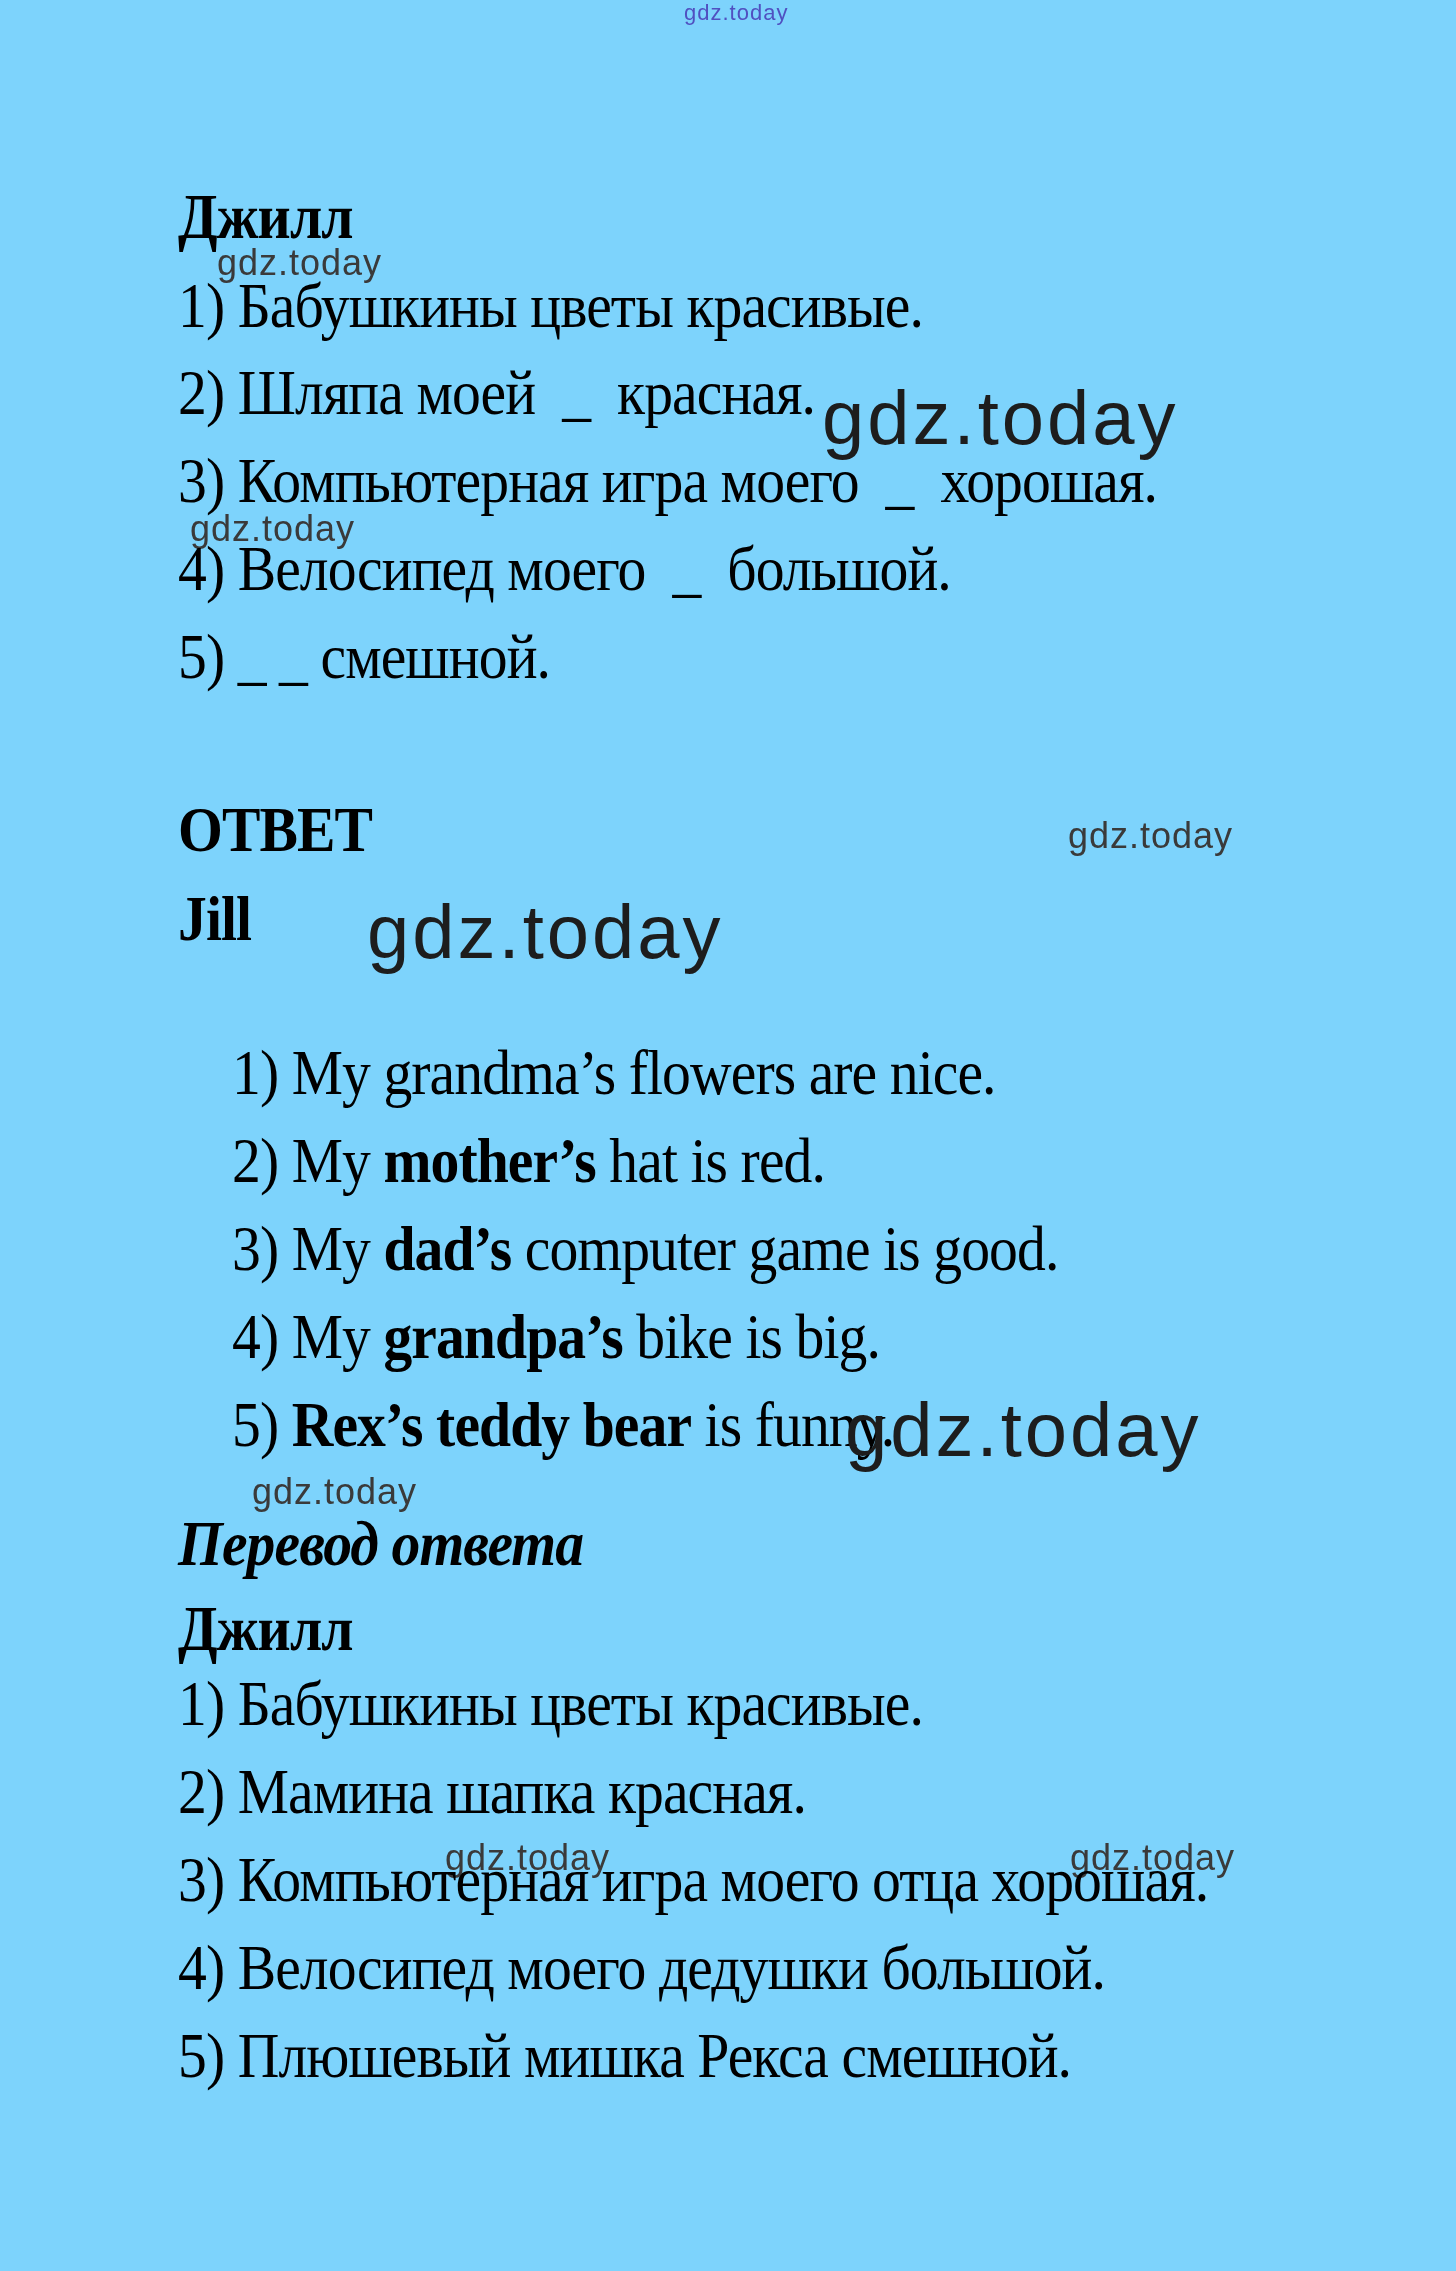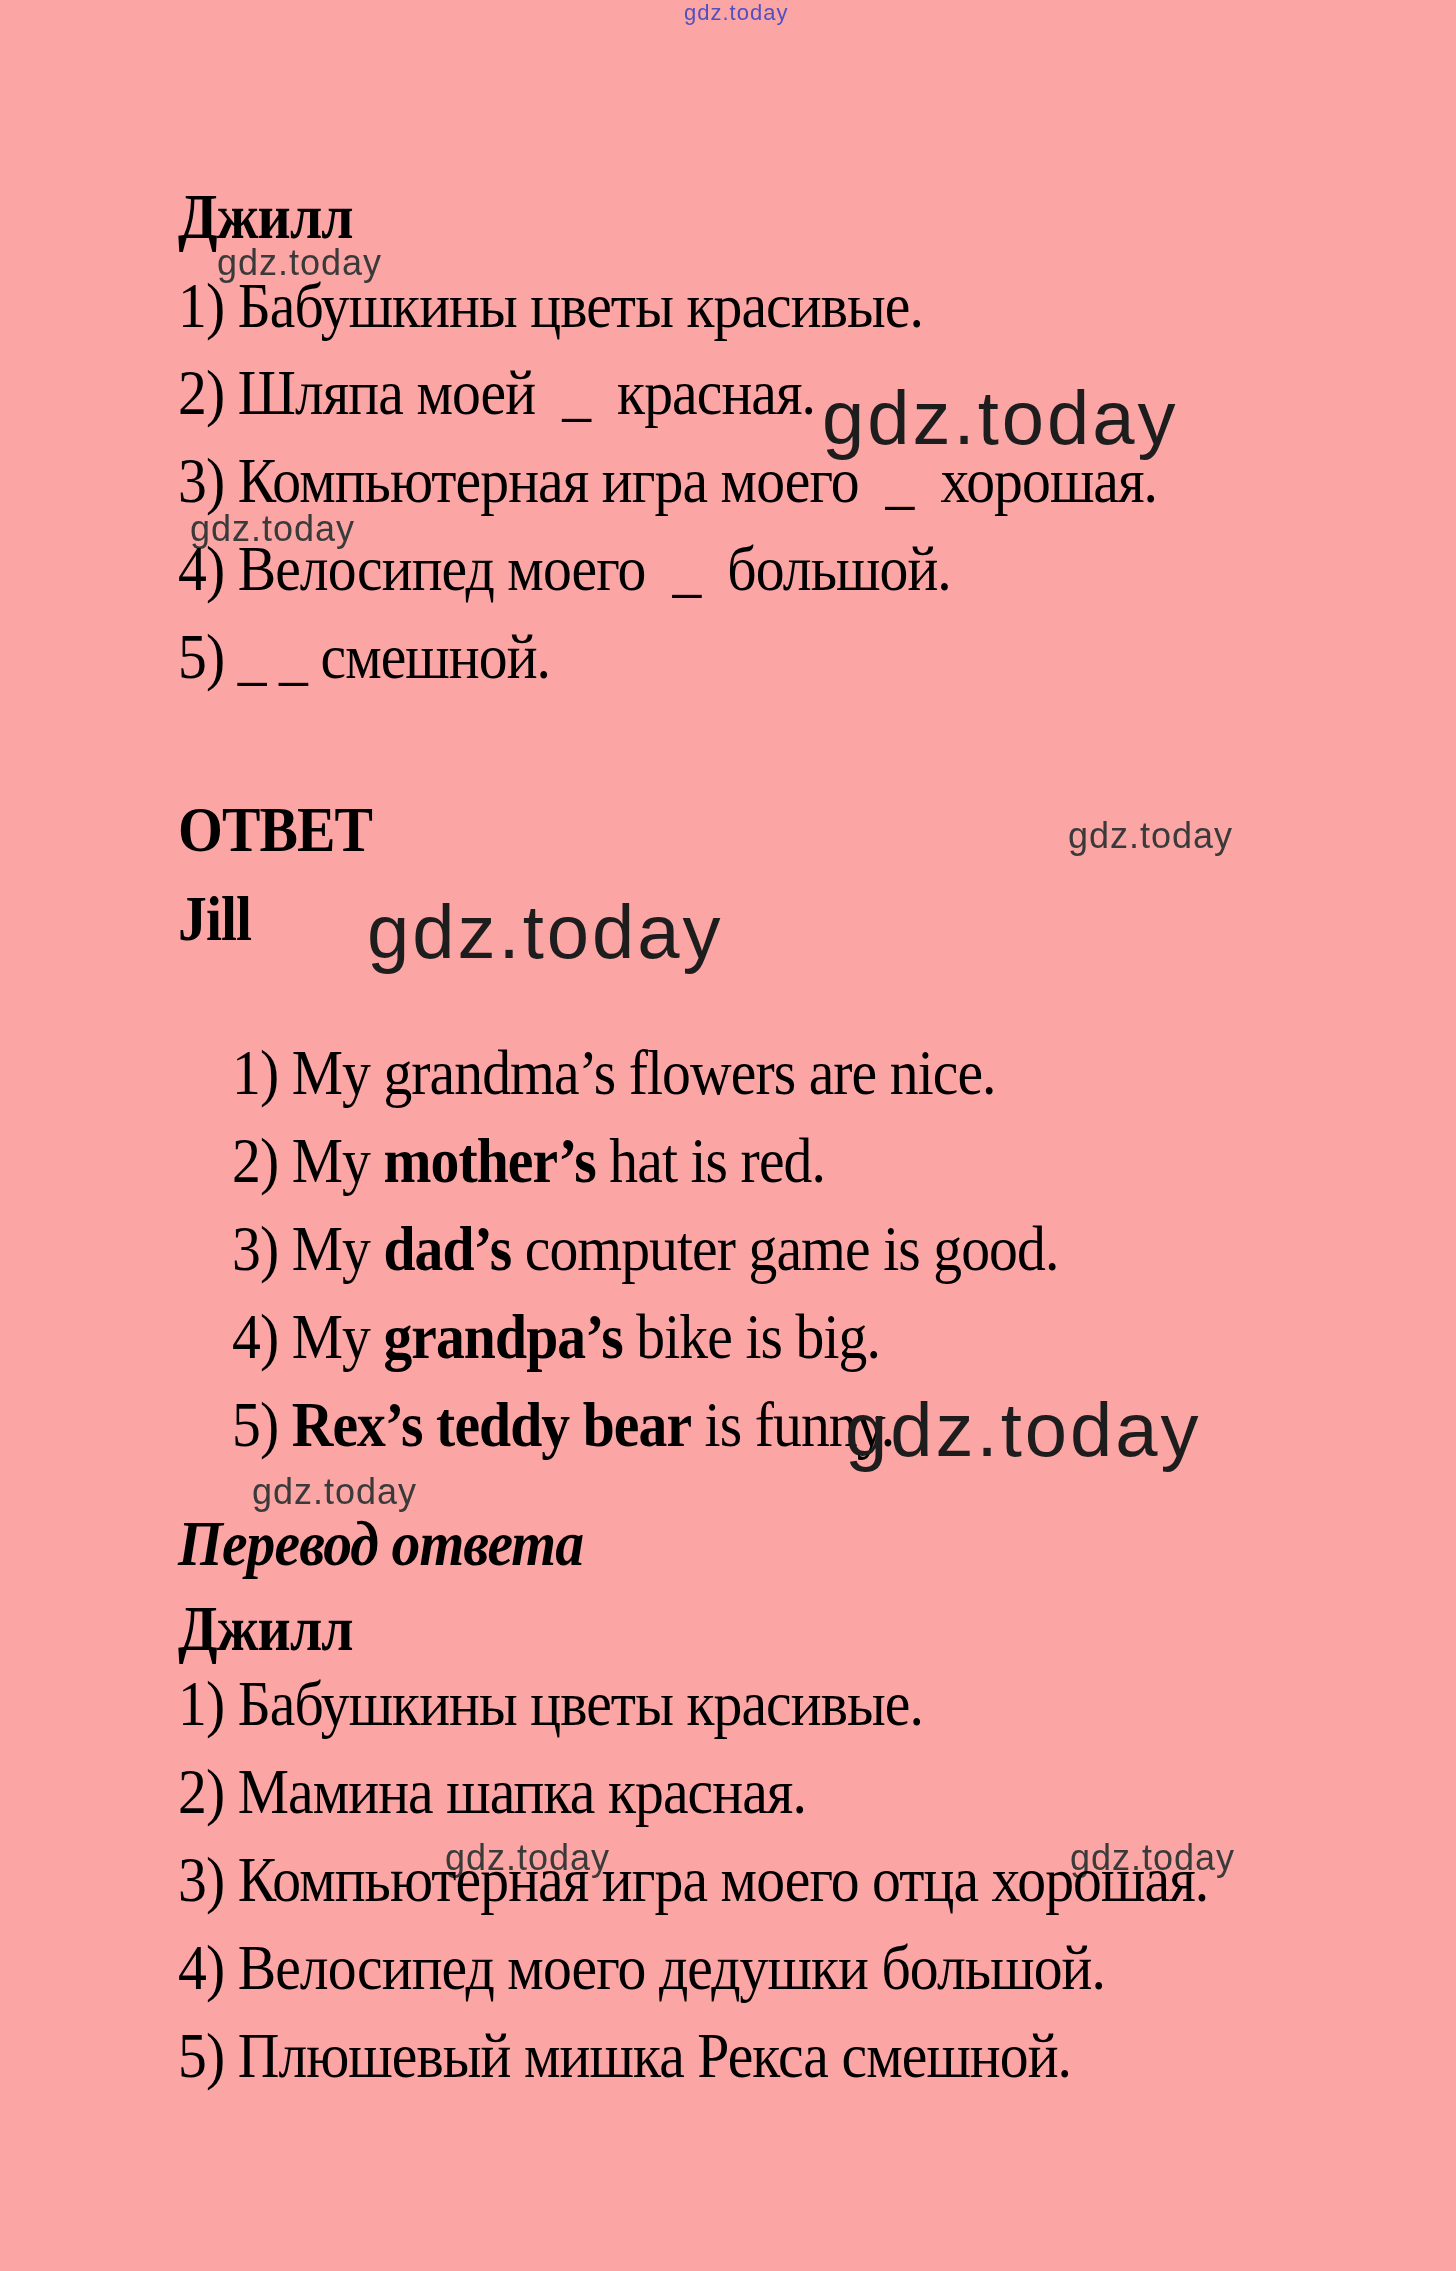--- a/index.html
+++ b/index.html
@@ -1,20 +1,20 @@
 <!DOCTYPE html>
 <html><head>
 <meta charset="utf-8">
 <style>
   html, body { margin: 0; padding: 0; background: #e9e9e9; }
   .page {
     position: relative;
     width: 1456px;
     height: 2271px;
-    background: #fca5a5;
+    background: #7dd3fc;
     overflow: hidden;
     font-family: "Liberation Serif", serif;
   }
   .line {
     position: absolute;
     left: 178px;
     font-size: 64px;
     line-height: 1.15;
     color: #000000;
     white-space: pre;

